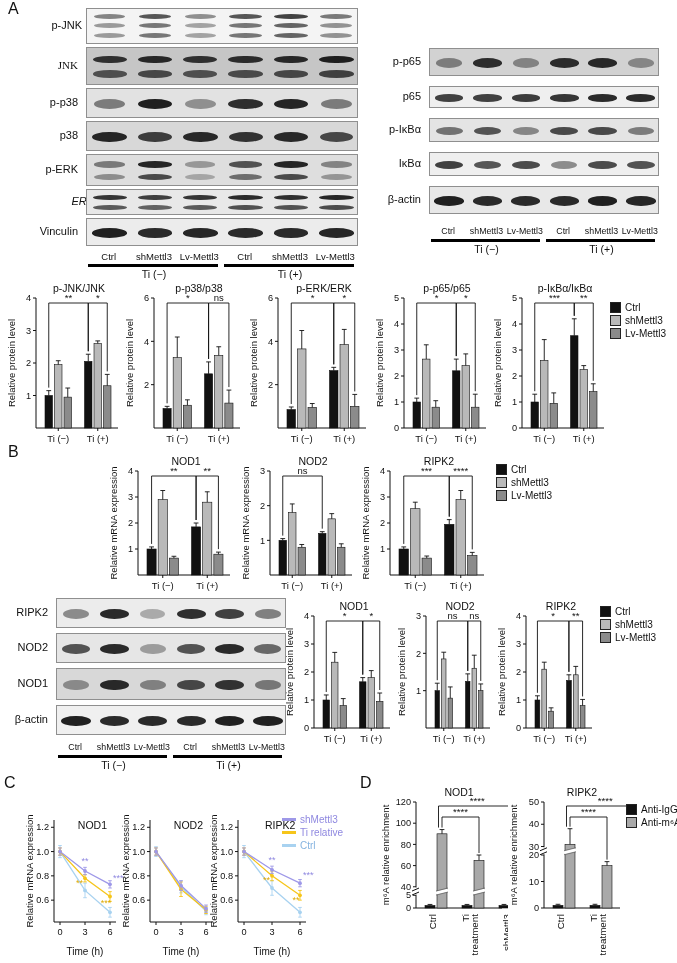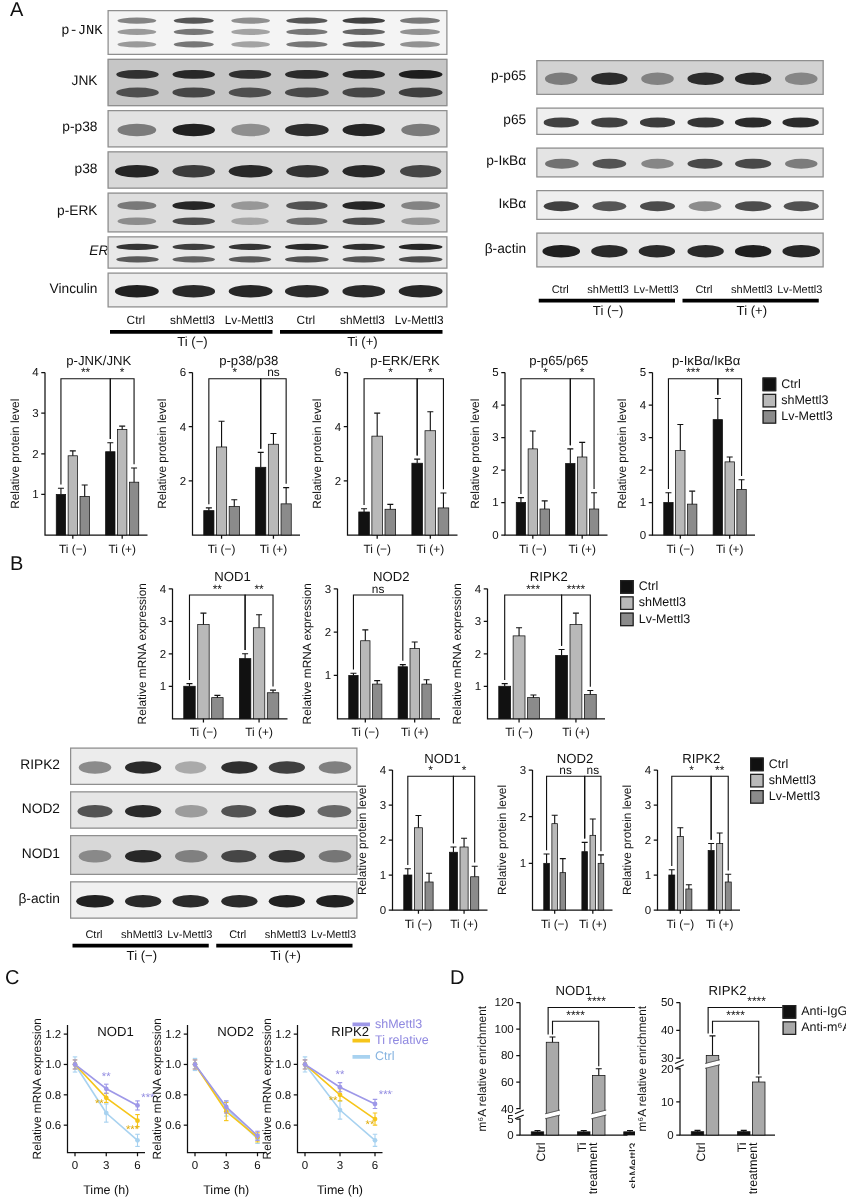--- a/index.html
+++ b/index.html
@@ -19,42 +19,42 @@
   .lg-line{width:14px;height:2.4px;flex:0 0 auto;}
   .lg-label{font-size:10px;white-space:nowrap;}
   svg text{font-family:"Liberation Sans",sans-serif;}
 </style>
 </head>
 <body>
 
 <div class="page">
   <div class="panel-label" style="left:8px;top:0px">A</div>
   <div class="abs" style="left:12px;top:8px;width:346px;height:278px">
-      <div class="blot-label" style="left: 4px; top: 11px; width: 66px; font-family: Liberation Mono, monospace;">p-JNK</div>
+      <div class="blot-label" style="left: 4px; top: 11px; width: 66px;">p-JNK</div>
       <div class="blot-box" style="left: 74px; top: 0px; width: 272px; height: 36px; background: rgb(244, 244, 244);">
         <div class="band" style="left: 7.02667px; top: 4.68px; width: 31.28px; height: 5.04px; opacity: 0.5;"></div>
         <div class="band" style="left: 7.02667px; top: 14.4px; width: 31.28px; height: 5.04px; opacity: 0.4;"></div>
         <div class="band" style="left: 7.02667px; top: 24.12px; width: 31.28px; height: 5.04px; opacity: 0.4;"></div>
         <div class="band" style="left: 51.544px; top: 4.68px; width: 32.912px; height: 5.04px; opacity: 0.7;"></div>
         <div class="band" style="left: 51.544px; top: 14.4px; width: 32.912px; height: 5.04px; opacity: 0.56;"></div>
         <div class="band" style="left: 51.544px; top: 24.12px; width: 32.912px; height: 5.04px; opacity: 0.56;"></div>
         <div class="band" style="left: 97.8973px; top: 4.68px; width: 30.872px; height: 5.04px; opacity: 0.45;"></div>
         <div class="band" style="left: 97.8973px; top: 14.4px; width: 30.872px; height: 5.04px; opacity: 0.36;"></div>
         <div class="band" style="left: 97.8973px; top: 24.12px; width: 30.872px; height: 5.04px; opacity: 0.36;"></div>
         <div class="band" style="left: 142.211px; top: 4.68px; width: 32.912px; height: 5.04px; opacity: 0.7;"></div>
         <div class="band" style="left: 142.211px; top: 14.4px; width: 32.912px; height: 5.04px; opacity: 0.56;"></div>
         <div class="band" style="left: 142.211px; top: 24.12px; width: 32.912px; height: 5.04px; opacity: 0.56;"></div>
         <div class="band" style="left: 187.136px; top: 4.68px; width: 33.728px; height: 5.04px; opacity: 0.8;"></div>
         <div class="band" style="left: 187.136px; top: 14.4px; width: 33.728px; height: 5.04px; opacity: 0.64;"></div>
         <div class="band" style="left: 187.136px; top: 24.12px; width: 33.728px; height: 5.04px; opacity: 0.64;"></div>
         <div class="band" style="left: 233.489px; top: 4.68px; width: 31.688px; height: 5.04px; opacity: 0.55;"></div>
         <div class="band" style="left: 233.489px; top: 14.4px; width: 31.688px; height: 5.04px; opacity: 0.44;"></div>
         <div class="band" style="left: 233.489px; top: 24.12px; width: 31.688px; height: 5.04px; opacity: 0.44;"></div>
       </div>
-      <div class="blot-label" style="left: 0px; top: 51px; width: 66px;">JNK</div>
+      <div class="blot-label" style="left: 0px; top: 51px; width: 66px; font-family: Liberation Serif, serif;">JNK</div>
       <div class="blot-box" style="left: 74px; top: 39px; width: 272px; height: 38px; background: rgb(198, 198, 198);">
         <div class="band" style="left: 5.59867px; top: 7.6px; width: 34.136px; height: 7.6px; opacity: 0.85;"></div>
         <div class="band" style="left: 5.59867px; top: 22.04px; width: 34.136px; height: 7.6px; opacity: 0.68;"></div>
         <div class="band" style="left: 50.728px; top: 7.6px; width: 34.544px; height: 7.6px; opacity: 0.9;"></div>
         <div class="band" style="left: 50.728px; top: 22.04px; width: 34.544px; height: 7.6px; opacity: 0.72;"></div>
         <div class="band" style="left: 96.2653px; top: 7.6px; width: 34.136px; height: 7.6px; opacity: 0.85;"></div>
         <div class="band" style="left: 96.2653px; top: 22.04px; width: 34.136px; height: 7.6px; opacity: 0.68;"></div>
         <div class="band" style="left: 141.476px; top: 7.6px; width: 34.3808px; height: 7.6px; opacity: 0.88;"></div>
         <div class="band" style="left: 141.476px; top: 22.04px; width: 34.3808px; height: 7.6px; opacity: 0.704;"></div>
         <div class="band" style="left: 186.728px; top: 7.6px; width: 34.544px; height: 7.6px; opacity: 0.9;"></div>

